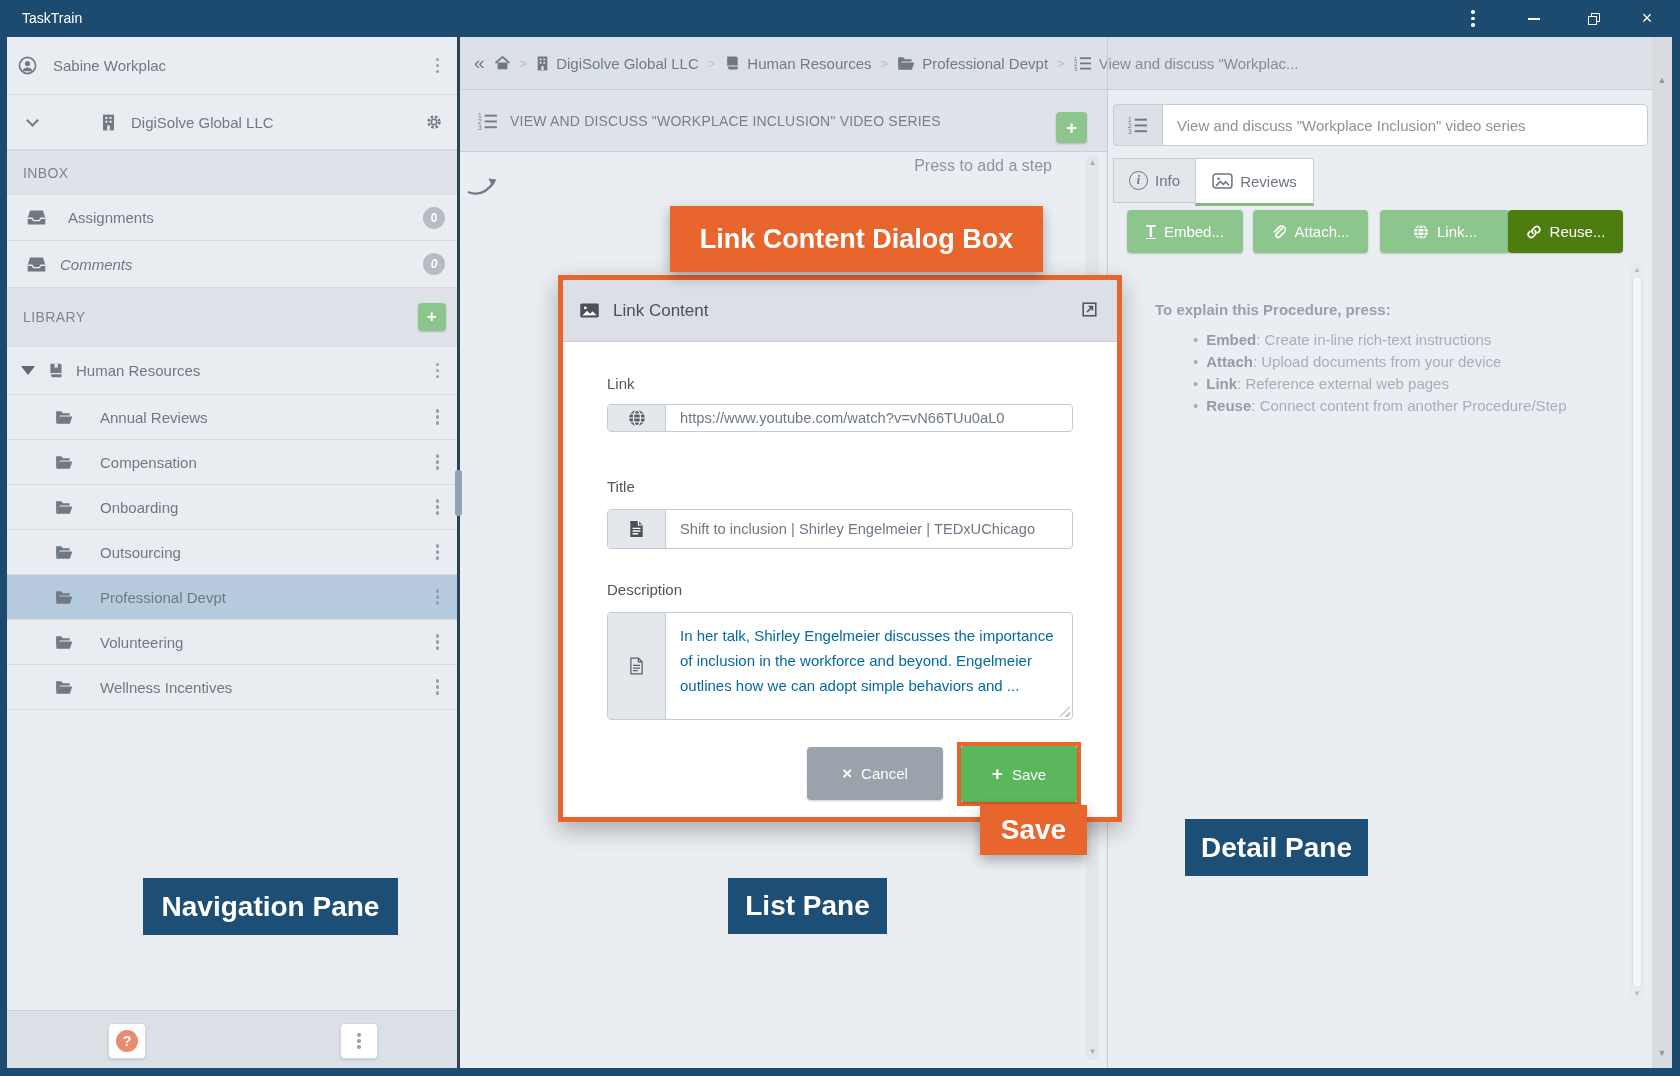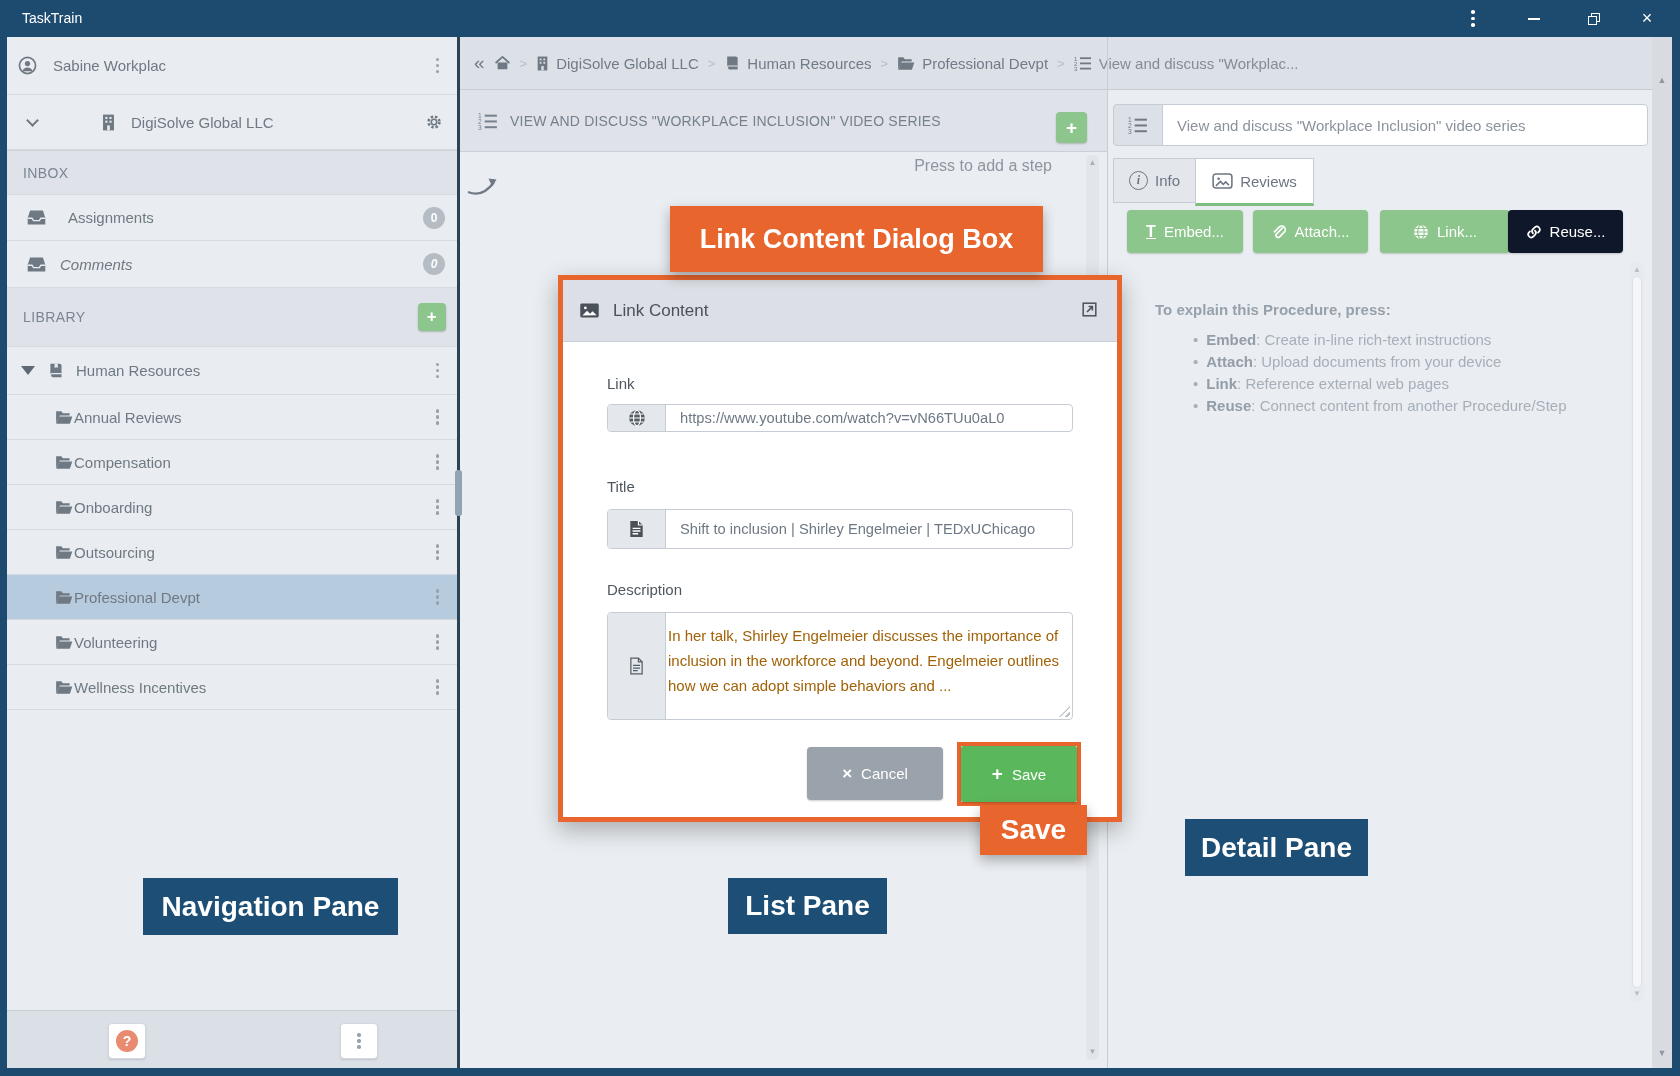--- a/index.html
+++ b/index.html
@@ -24,21 +24,21 @@
   .nav{position:absolute;left:0;top:0;width:450px;height:1031px;background:#E9ECF0;}
   .nav-row{position:absolute;left:0;width:450px;display:flex;align-items:center;border-bottom:1px solid #D5DAE0;color:#6F7983;font-size:15px;}
   .sec-head{background:#DFE3E9;color:#7B8591;font-size:14px;letter-spacing:.4px;}
   .kebab{display:inline-flex;flex-direction:column;gap:2.5px;padding:4px;cursor:pointer;}
   .kebab i{width:3.5px;height:3.5px;border-radius:50%;background:#98A1AB;display:block;}
   .badge{width:22px;height:22px;border-radius:50%;background:#B5BCC4;color:#fff;font-size:12px;font-weight:bold;display:flex;align-items:center;justify-content:center;}
   .plus-btn{background:#8CC68C;color:#fff;border-radius:4px;display:flex;align-items:center;justify-content:center;font-weight:bold;cursor:pointer;box-shadow:0 1px 2px rgba(0,0,0,.2);}
   .chev-down{width:9px;height:9px;border-left:2px solid #6F7983;border-bottom:2px solid #6F7983;transform:rotate(-45deg);margin-top:-4px;}
   .tri-down{width:0;height:0;border-left:7px solid transparent;border-right:7px solid transparent;border-top:9px solid #5F6975;}
   .nav-sub{height:45px;border-bottom:1px solid #D5DAE0;display:flex;align-items:center;padding-left:48px;color:#6F7983;font-size:15px;}
-  .nav-sub .lbl{margin-left:1px;flex:1;}
+  .nav-sub .lbl{margin-left:27px;flex:1;}
   .nav-sub.sel{background:#B7CBDE;}
   .icon{color:#6F7983;display:inline-flex;align-items:center;justify-content:center;}
   
   .split{position:absolute;left:450px;top:0;width:3px;height:1031px;background:#2C4356;}
   .split-grip{position:absolute;left:448px;top:433px;width:7px;height:46px;background:#8FA3B3;border-radius:3px;}
   
   .crumbbar{position:absolute;left:453px;top:0;width:1192px;height:53px;background:#DCE1E7;border-bottom:1px solid #C6CCD3;display:flex;align-items:center;padding-left:14px;color:#717B87;font-size:15px;gap:9px;white-space:nowrap;}
   .crumb{display:inline-flex;align-items:center;gap:7px;cursor:pointer;}
   .crumb-sep{color:#B7BEC6;font-size:13px;}
   .crumb-collapse{font-size:19px;color:#707A86;cursor:pointer;}
@@ -52,40 +52,40 @@
   
   .dpane-border{position:absolute;left:1100px;top:0;width:1px;height:1031px;background:#C7CDD4;}
   .dtitle-icon{position:absolute;left:1106px;top:67px;width:50px;height:42px;background:#DCE1E7;border:1px solid #C6CCD4;border-radius:4px 0 0 4px;display:flex;align-items:center;justify-content:center;color:#6F7983;}
   .dtitle-input{position:absolute;left:1155px;top:67px;width:486px;height:42px;background:#fff;border:1px solid #C6CCD4;border-radius:0 4px 4px 0;display:flex;align-items:center;padding-left:14px;color:#8A929C;font-size:15px;}
   .tab{position:absolute;display:flex;align-items:center;justify-content:center;gap:7px;font-size:15px;color:#6D7682;border:1px solid #C6CCD3;cursor:pointer;}
   .tab-info{left:1106px;top:121px;width:83px;height:45px;background:#E3E7EC;}
   .tab-content{left:1188px;top:121px;width:119px;height:48px;background:#fff;border-bottom:3px solid #7FBE7F;}
   .info-circ{width:19px;height:19px;border:1.5px solid #6D7682;border-radius:50%;display:flex;align-items:center;justify-content:center;font-size:12px;font-weight:bold;font-style:italic;font-family:"Liberation Serif",serif;}
   .act-btn{position:absolute;top:173px;height:43px;border-radius:4px;color:#fff;font-size:15px;display:flex;align-items:center;justify-content:center;gap:8px;cursor:pointer;box-shadow:0 1px 2px rgba(0,0,0,.18);}
   .green{background:#8CC68C;}
-  .tan{background:#0f172a;}
+  .tan{background:#4d7c0f;}
   .embed-t{font-weight:bold;text-decoration:underline;font-size:16px;}
   .help{position:absolute;left:1148px;top:264px;width:490px;color:#A6AFB9;font-size:15px;}
   .help .hd{font-weight:bold;color:#97A1AB;}
   .help .it{margin-top:0;line-height:22px;padding-left:38px;}
   .help .b{color:#A6AFB9;margin-right:8px;}
   .help .term{font-weight:bold;color:#939DA8;}
   .dscroll{position:absolute;left:1623px;top:225px;width:14px;height:740px;background:#E7EAEE;border-radius:7px;}
   .dscroll .thumb{position:absolute;left:2px;right:2px;top:14px;bottom:14px;background:#F4F6F9;border:1px solid #DDE1E6;border-radius:5px;}
   .oscroll{position:absolute;left:1645px;top:0;width:20px;height:1031px;background:#D8DCE1;}
   
   .dlg-hl{position:absolute;left:551px;top:238px;width:564px;height:547px;border:5px solid #E8652D;box-shadow:0 8px 22px rgba(0,0,0,.28);background:#fff;z-index:40;}
   .dlg-card{position:absolute;inset:0;background:#fff;}
   .dlg-head{position:absolute;left:0;top:0;right:0;height:62px;background:#DCE0E6;border-bottom:1px solid #C9CFD6;display:flex;align-items:center;padding-left:16px;gap:13px;color:#4A5159;font-size:17px;}
   .dlg-expand{position:absolute;right:20px;top:22px;color:#4A5159;cursor:pointer;}
   .f-label{position:absolute;left:44px;font-size:15px;color:#4F565E;}
   .f-row{position:absolute;left:44px;width:466px;border:1px solid #C6CCD4;border-radius:4px;background:#fff;display:flex;overflow:hidden;}
   .f-icon{width:58px;background:#E4E8EC;border-right:1px solid #C6CCD4;display:flex;align-items:center;justify-content:center;color:#555E68;flex:none;}
   .f-text{flex:1;display:flex;align-items:center;padding:0 14px;color:#6E7884;font-size:14.7px;}
-  .f-area{flex:1;padding:10px 2px;color:#a16207;font-size:15px;line-height:25px;position:relative;}
+  .f-area{flex:1;padding:10px 14px;color:#0369a1;font-size:15px;line-height:25px;position:relative;}
   .resize{position:absolute;right:2px;bottom:2px;width:11px;height:11px;background:repeating-linear-gradient(135deg,transparent 0 3px,#B9C0C7 3px 4.5px);clip-path:polygon(100% 0,100% 100%,0 100%);}
   .btn{display:flex;align-items:center;justify-content:center;gap:9px;color:#fff;font-size:15px;border-radius:4px;cursor:pointer;box-shadow:0 1px 2px rgba(0,0,0,.2);}
   .btn-cancel{position:absolute;left:244px;top:467px;width:136px;height:53px;background:#9AA2AB;}
   .save-outline{position:absolute;left:394px;top:462px;width:124px;height:64px;border:4px solid #E8652D;z-index:41;}
   .btn-save{position:absolute;inset:0;background:#5BB75B;border-radius:2px;}
   .x-glyph{font-size:17px;font-weight:bold;}
   .p-glyph{font-size:19px;font-weight:bold;}
   
   .nav-foot{position:absolute;left:0;top:973px;width:450px;height:58px;background:#DBE0E6;border-top:1px solid #C9CFD6;}
   .foot-btn{position:absolute;top:12px;width:38px;height:36px;background:#fff;border:1px solid #D3D8DE;border-radius:4px;display:flex;align-items:center;justify-content:center;cursor:pointer;box-shadow:0 1px 2px rgba(0,0,0,.12);}

